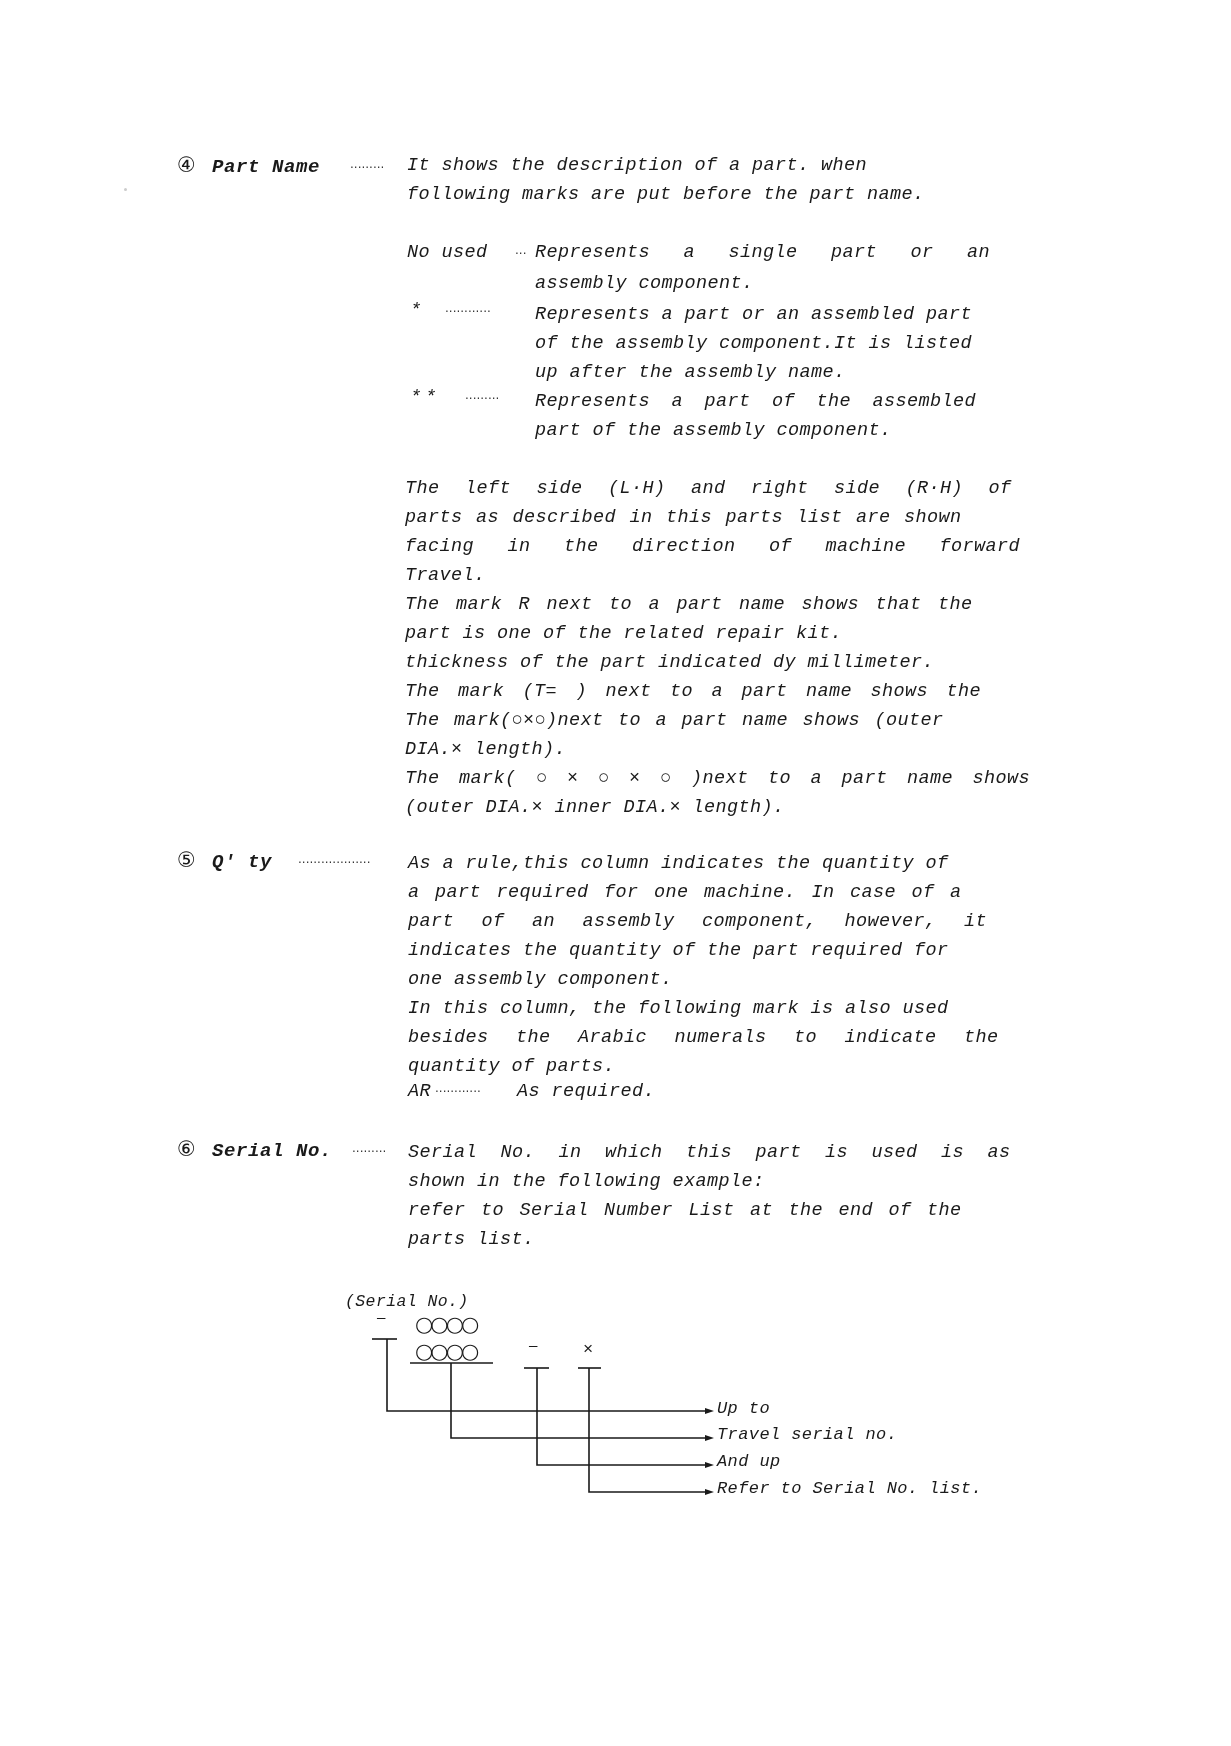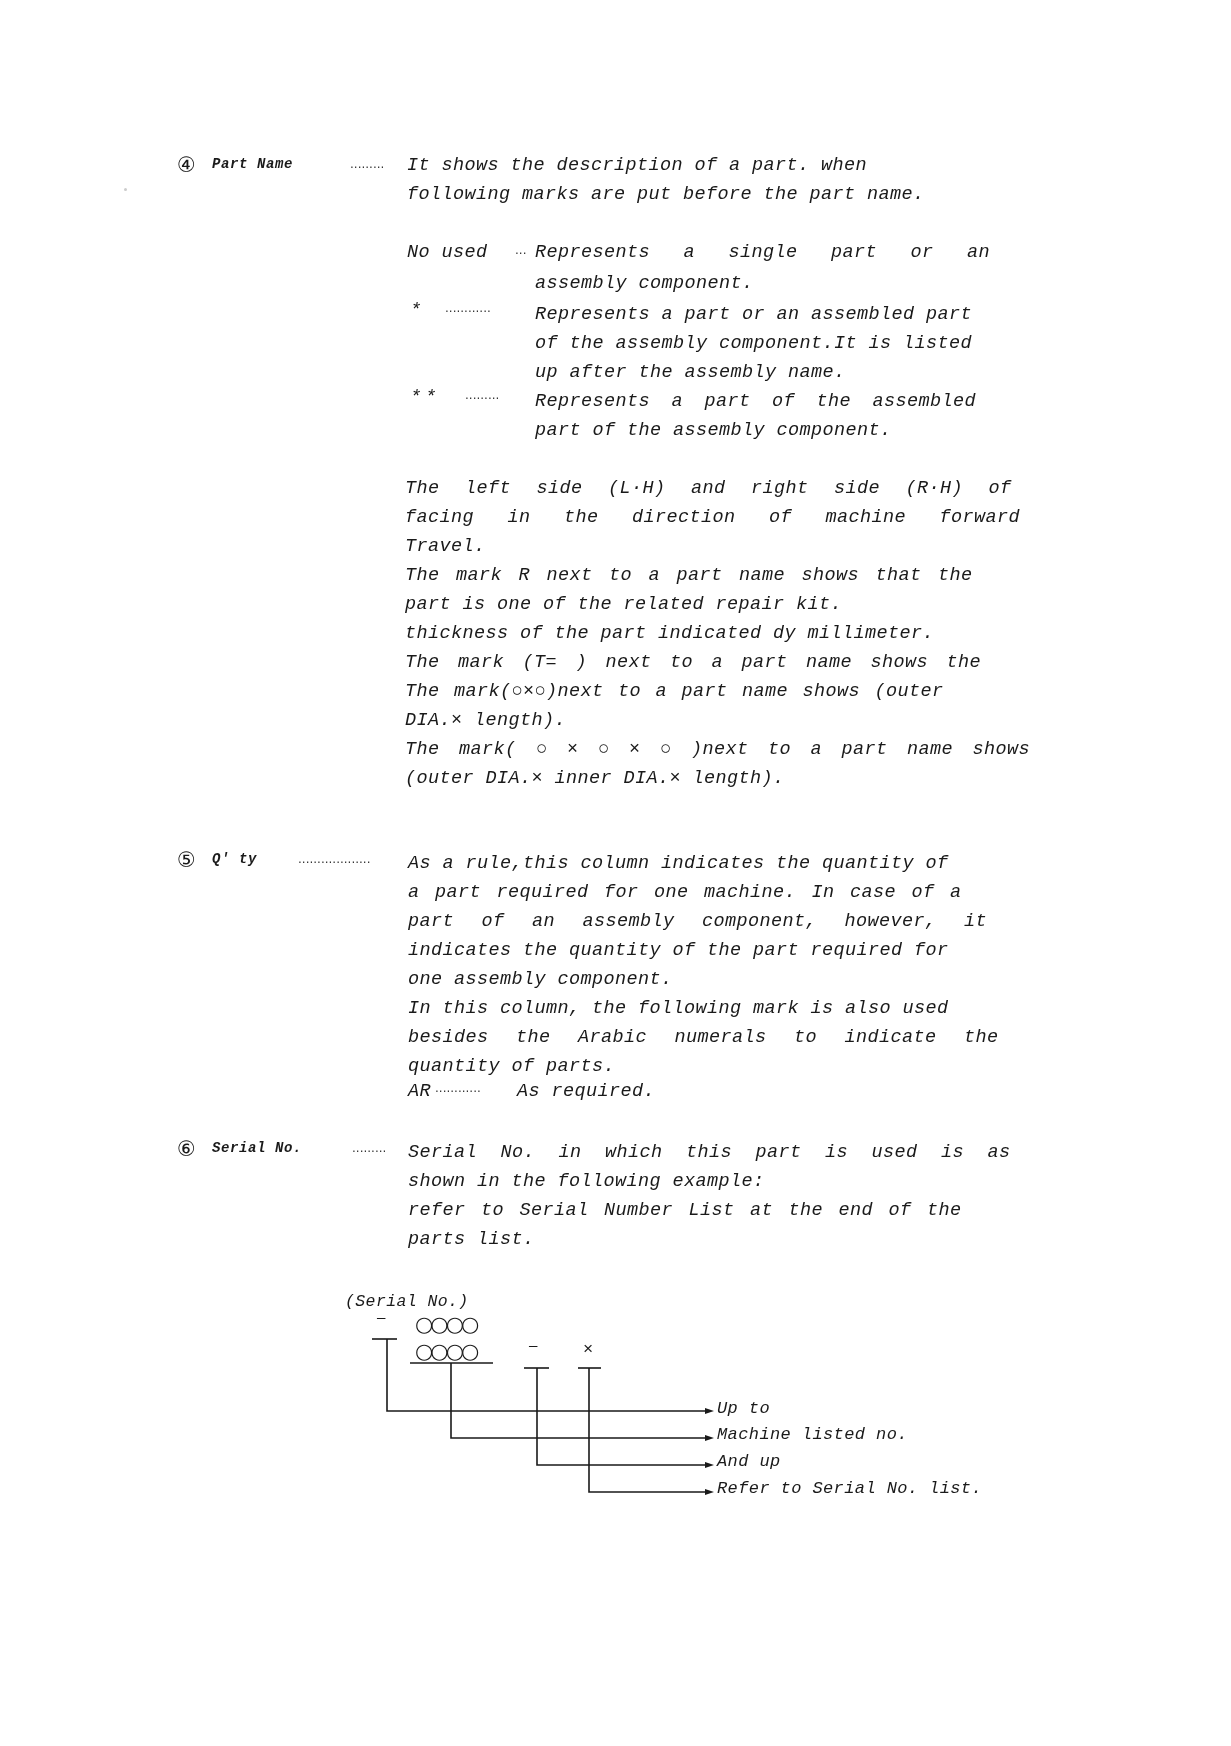--- a/index.html
+++ b/index.html
@@ -1,21 +1,21 @@
 <!DOCTYPE html>
 <html><head>
 <meta charset="utf-8">
 <style>
   html, body { margin:0; padding:0; background:#ffffff; }
   body { width:1231px; height:1746px; position:relative; overflow:hidden; color:#1a1a1a;
          font-family:"Liberation Mono", "DejaVu Sans Mono", monospace; }
   .abs { position:absolute; white-space:nowrap; }
   .it { font-style:italic; font-size:18.5px; letter-spacing:0.4px; }
   .num { font-family:"DejaVu Sans", sans-serif; font-size:21px; font-style:normal; }
-  .lbl { font-weight:bold; font-style:italic; font-size:14px; letter-spacing:0.6px; }
+  .lbl { font-weight:bold; font-style:italic; font-size:19px; letter-spacing:0.6px; }
   .dots { font-size:12px; letter-spacing:0px; color:#333; font-style:normal; font-family:"DejaVu Sans", sans-serif; }
   .just { display:flex; justify-content:space-between; white-space:nowrap; }
   .dot-mark { width:3px; height:3px; background:#ccc; position:absolute; border-radius:50%; }
   svg line, svg path { stroke:#1a1a1a; }
 </style>
 </head>
 <body>
 
 <div>
   <span class="abs num" style="left:177px;top:153px;">④</span>
@@ -44,20 +44,21 @@
 
   <span class="abs it" style="left:410px;top:387px;letter-spacing:4px;">**</span>
   <span class="abs dots" style="left:465px;top:392px;">·········</span>
   <div class="abs it" style="left:535px;top:387px;line-height:29px;">
     <div style="word-spacing:10px;">Represents a part of the assembled</div>
     <div>part of the assembly component.</div>
   </div>
 
   <div class="abs it" style="left:405px;top:474px;width:606px;line-height:29px;">
     <div class="just" style="word-spacing:14px;">The left side (L·H) and right side (R·H) of</div>
+    <div style="word-spacing:2px;">parts as described in this parts list are shown</div>
     <div style="word-spacing:22px;">facing in the direction of machine forward</div>
     <div>Travel.</div>
     <div style="word-spacing:5px;">The mark R next to a part name shows that the</div>
     <div>part is one of the related repair kit.</div>
     <div>thickness of the part indicated dy millimeter.</div>
     <div style="word-spacing:7px;">The mark (T= ) next to a part name shows the</div>
     <div style="word-spacing:3px;">The mark(○×○)next to a part name shows (outer</div>
     <div>DIA.× length).</div>
     <div style="word-spacing:8px;">The mark( ○ × ○ × ○ )next to a part name shows</div>
     <div>(outer DIA.× inner DIA.× length).</div>
@@ -120,18 +121,18 @@
     </g>
     <g fill="#1a1a1a" stroke="none">
       <polygon points="705,1408 714,1411 705,1414"></polygon>
       <polygon points="705,1435 714,1438 705,1441"></polygon>
       <polygon points="705,1462 714,1465 705,1468"></polygon>
       <polygon points="705,1489 714,1492 705,1495"></polygon>
     </g>
   </svg>
 
   <span class="abs it" style="left:717px;top:1399px;font-size:17px;font-family:Liberation Mono, monospace;">Up to</span>
-  <span class="abs it" style="left:717px;top:1425px;font-size:17px;">Machine listed no.</span>
+  <span class="abs it" style="left:717px;top:1425px;font-size:17px;">Travel serial no.</span>
   <span class="abs it" style="left:717px;top:1452px;font-size:17px;">And up</span>
   <span class="abs it" style="left:717px;top:1479px;font-size:17px;">Refer to Serial No. list.</span>
 </div>
 
 <div class="dot-mark" style="left:124px;top:188px;"></div>
 
 </body></html>

